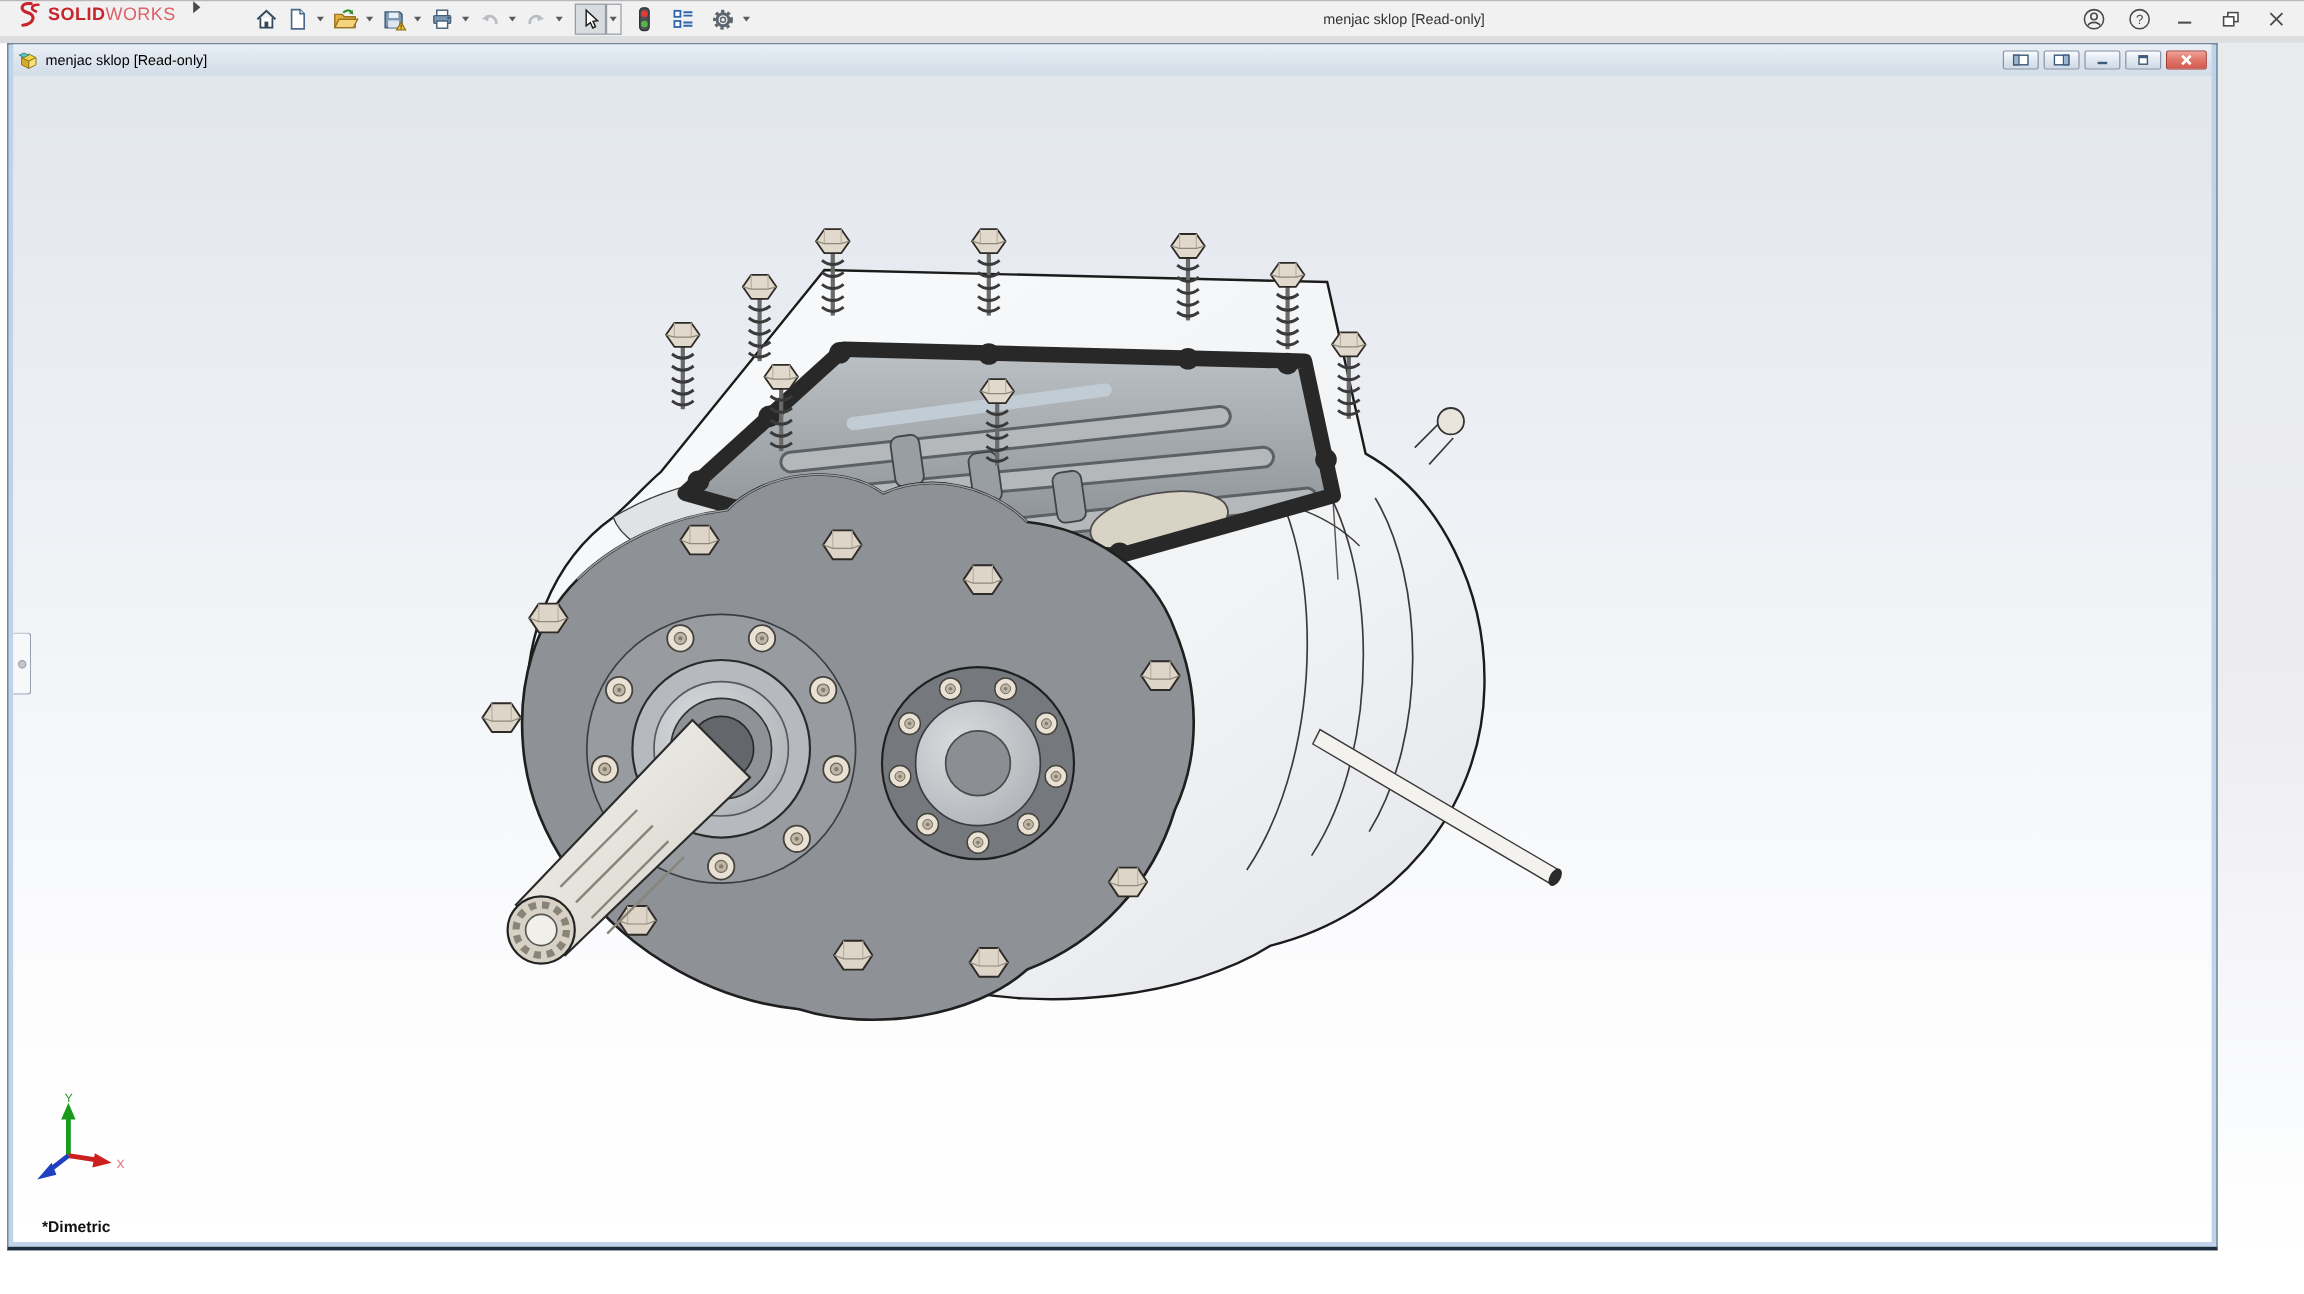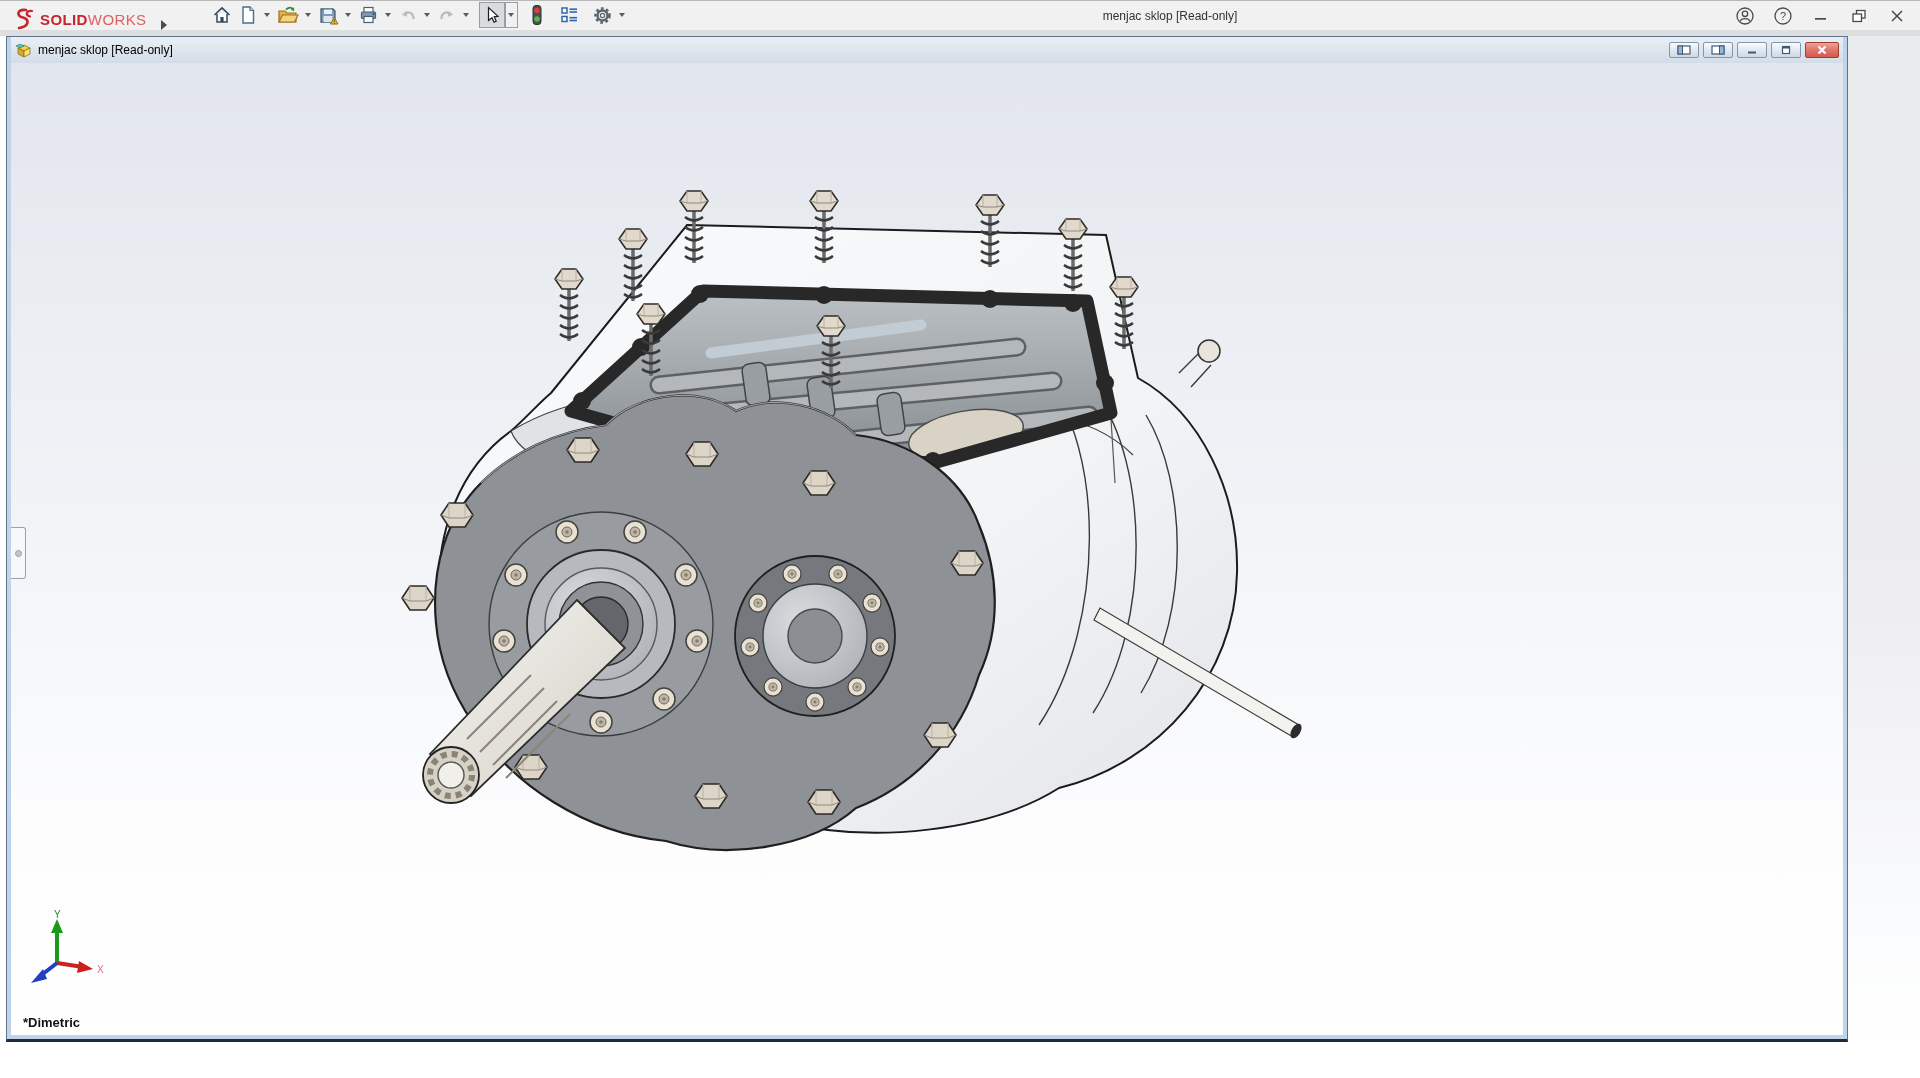--- a/index.html
+++ b/index.html
@@ -2,21 +2,21 @@
 <html><head>
 <meta charset="utf-8">
 <style>
   * { margin:0; padding:0; box-sizing:border-box; }
   html,body { width:1920px; height:1078px; background:#ffffff; overflow:hidden;
               font-family:"Liberation Sans", sans-serif; }
   .app { position:relative; width:1920px; height:1078px; background:#ffffff; }
 
   
   .titlebar { position:absolute; left:0; top:0; width:1920px; height:30px;
-              background:#f1f1f1; border-top:1px solid #b8b8b8; display:flex; align-items:flex-end; }
+              background:#f1f1f1; border-top:1px solid #b8b8b8; display:flex; align-items:flex-start; }
   .brand { display:flex; align-items:center; margin-left:10px; gap:4px; }
   .brand-text { font-size:15px; letter-spacing:0.4px; }
   .brand-bold { font-weight:bold; color:#c8242b; }
   .brand-light { color:#dd6166; }
   .flyout { width:0; height:0; border-top:5px solid transparent; border-bottom:5px solid transparent;
             border-left:6px solid #4a4a4a; margin-left:14px; cursor:pointer; }
   .toolbar { display:flex; align-items:center; margin-left:22px; height:30px; }
   .tb-btn { height:26px; min-width:26px; display:flex; align-items:center; justify-content:center;
             padding:0 2px; border:1px solid transparent; }
   .tb-btn.active { background:#d9dcdf; border:1px solid #969da5; }
@@ -57,21 +57,21 @@
               background:linear-gradient(180deg,#e2e6ed 0%, #e9ecf1 22%, #f4f6f9 55%, #fdfdfe 80%, #ffffff 100%); }
   .model-svg { position:absolute; left:0; top:0; width:1832px; height:972px; }
 
   .left-tab { position:absolute; left:0; top:464px; width:15px; height:52px;
               background:#f6f8fa; border:1px solid #96a2b0; border-left:none;
               border-radius:0 3px 3px 0; cursor:pointer; }
   .left-tab .dot { position:absolute; left:4px; top:22px; width:7px; height:7px; border-radius:50%;
                    background:#c3c8cd; border:1px solid #9aa0a6; }
 
   .triad { position:absolute; left:10px; bottom:40px; width:90px; height:86px; cursor:pointer; }
-  .view-label { position:absolute; left:12px; bottom:5px; font-size:13px; font-weight:bold; color:#111; }
+  .view-label { position:absolute; left:24px; bottom:5px; font-size:13px; font-weight:bold; color:#111; }
 </style>
 </head>
 <body>
 
 <div class="app">
 
   <div class="titlebar">
     <div class="brand">
       <svg width="26" height="22" viewBox="0 0 26 22">
         <path d="M16 2 C7 1 6 8 13 9.5 C20 11 19 19 9 20" fill="none" stroke="#c8242b" stroke-width="2.6" stroke-linecap="round"></path>

